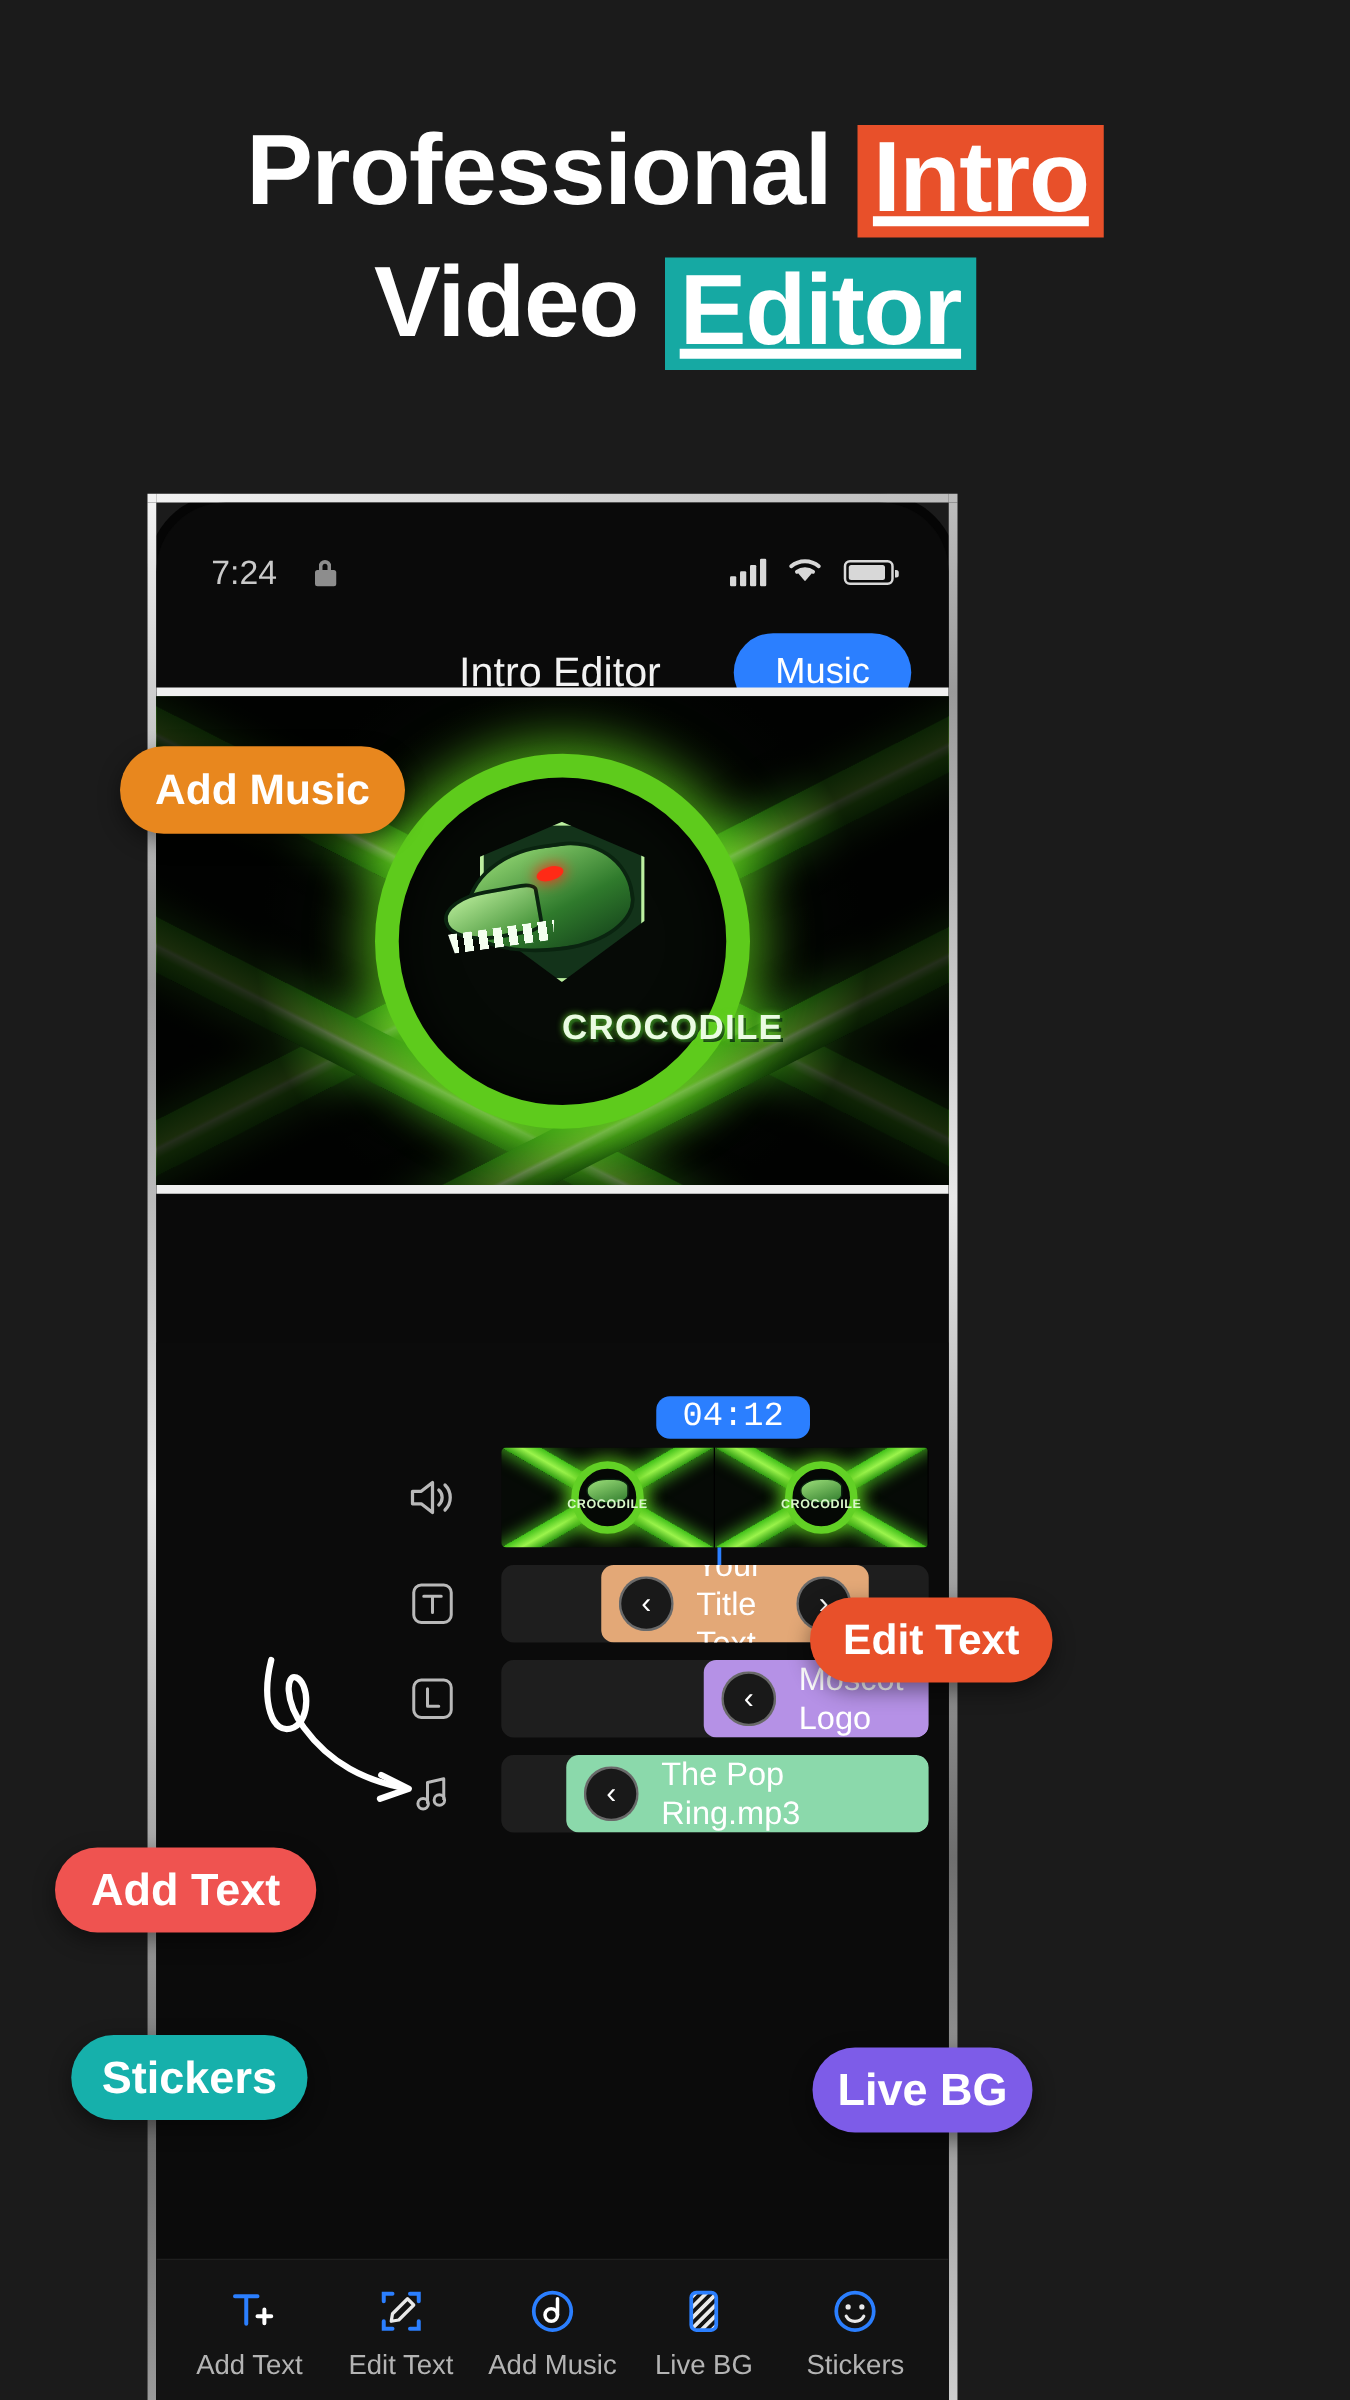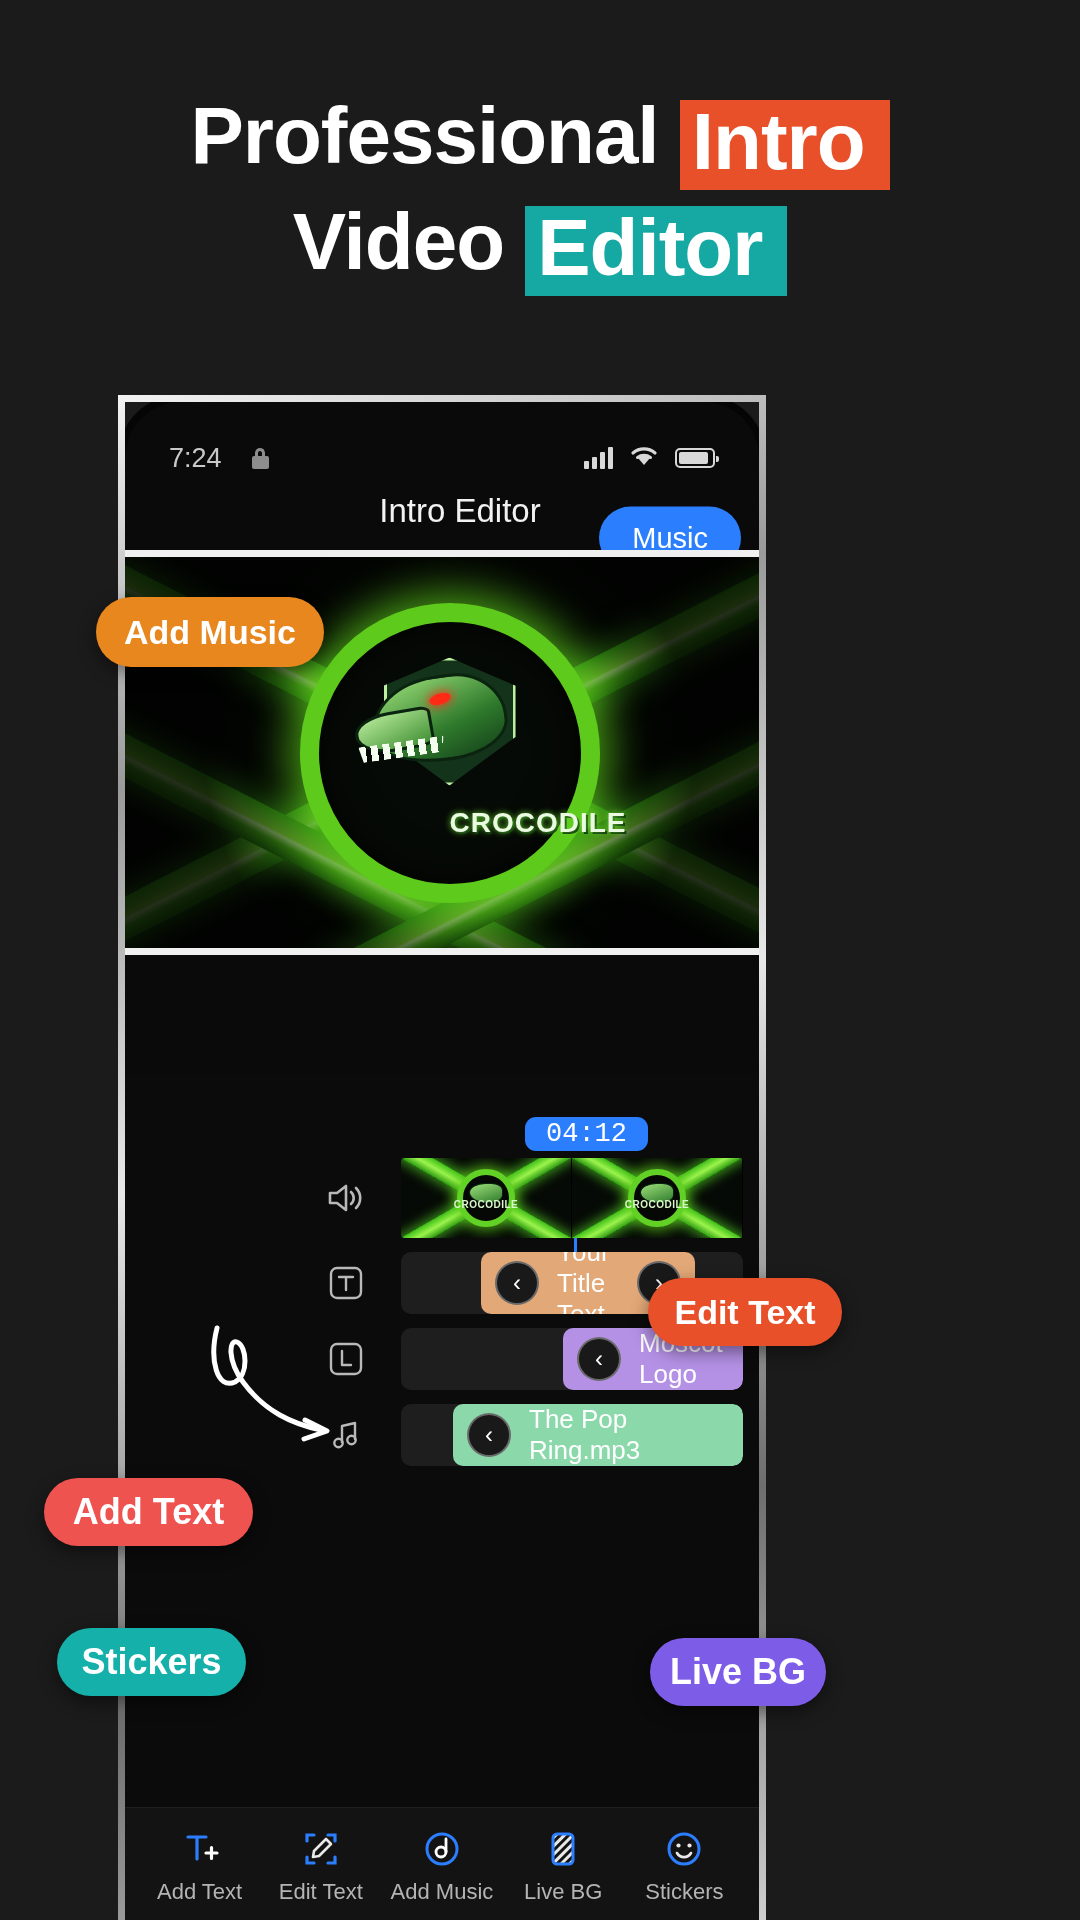--- a/index.html
+++ b/index.html
@@ -9,22 +9,22 @@
     font-family:"Liberation Sans", sans-serif;
     overflow:hidden;
   }
   #stage { position:relative; width:1080px; height:1920px; background:#1b1b1b; }
 
   
   .headline { position:absolute; left:0; top:90px; width:1080px; text-align:center; }
   .hl-line { font-size:80px; font-weight:bold; line-height:1.14; color:#fff; letter-spacing:-1px;
              white-space:nowrap; }
   .hl-line.l2 { margin-top:12px; }
-  .hl-hi { padding:2px 25px 8px 12px; color:#fff; display:inline-block; line-height:1.0;
-           position:relative; top:6px; }
+  .hl-hi { padding:2px 12px 8px 12px; color:#fff; display:inline-block; line-height:1.0;
+           position:relative; top:6px;text-decoration:underline; }
   .hl-hi.orange { background:#e8502a; }
   .hl-hi.teal   { background:#16a9a3; }
 
   
   #phone {
     position:absolute; left:118px; top:395px; width:648px; height:1530px;
     background:#050505;
     border-radius:62px 62px 0 0;
     border:7px solid;
     border-image: linear-gradient(160deg,#f2f2f2 0%,#9a9a9a 22%,#e8e8e8 45%,#6e6e6e 75%,#cfcfcf 100%) 1;
@@ -46,22 +46,22 @@
   .sb-bars { display:flex; align-items:flex-end; gap:3px; height:22px; }
   .sb-bars i { display:block; width:5px; background:#d8d8d8; border-radius:1px; }
   .sb-bars i:nth-child(1){height:8px}.sb-bars i:nth-child(2){height:12px}
   .sb-bars i:nth-child(3){height:17px}.sb-bars i:nth-child(4){height:22px}
   .sb-batt { width:40px; height:20px; border:2px solid #d8d8d8; border-radius:5px; position:relative; padding:2px; }
   .sb-batt::after { content:""; position:absolute; right:-6px; top:6px; width:3px; height:6px;
                     background:#d8d8d8; border-radius:0 2px 2px 0; }
   .sb-batt i { display:block; height:100%; width:92%; background:#d8d8d8; border-radius:2px; }
 
   
-  .appbar { position:absolute; left:18px; top:90px; width:100%; height:92px;
-            display:flex; align-items:flex-start; justify-content:center; }
+  .appbar { position:absolute; left:6px; top:90px; width:100%; height:92px;
+            display:flex; align-items:center; justify-content:center; }
   .appbar .title { color:#f2f2f2; font-size:33px; }
   .save-btn { position:absolute; right:36px; top:50%; transform:translateY(-50%);
               background:#2b7fff; color:#fff; font-size:29px;
               padding:15px 33px; border-radius:34px; }
 
   
   .preview { position:absolute; left:-58px; top:148px; width:765px; height:405px;
              border:7px solid #f0f0f0; border-radius:26px; overflow:hidden;
              background:#040404; }
   .pv-canvas { position:absolute; inset:0; background:#050a05; overflow:hidden; }

